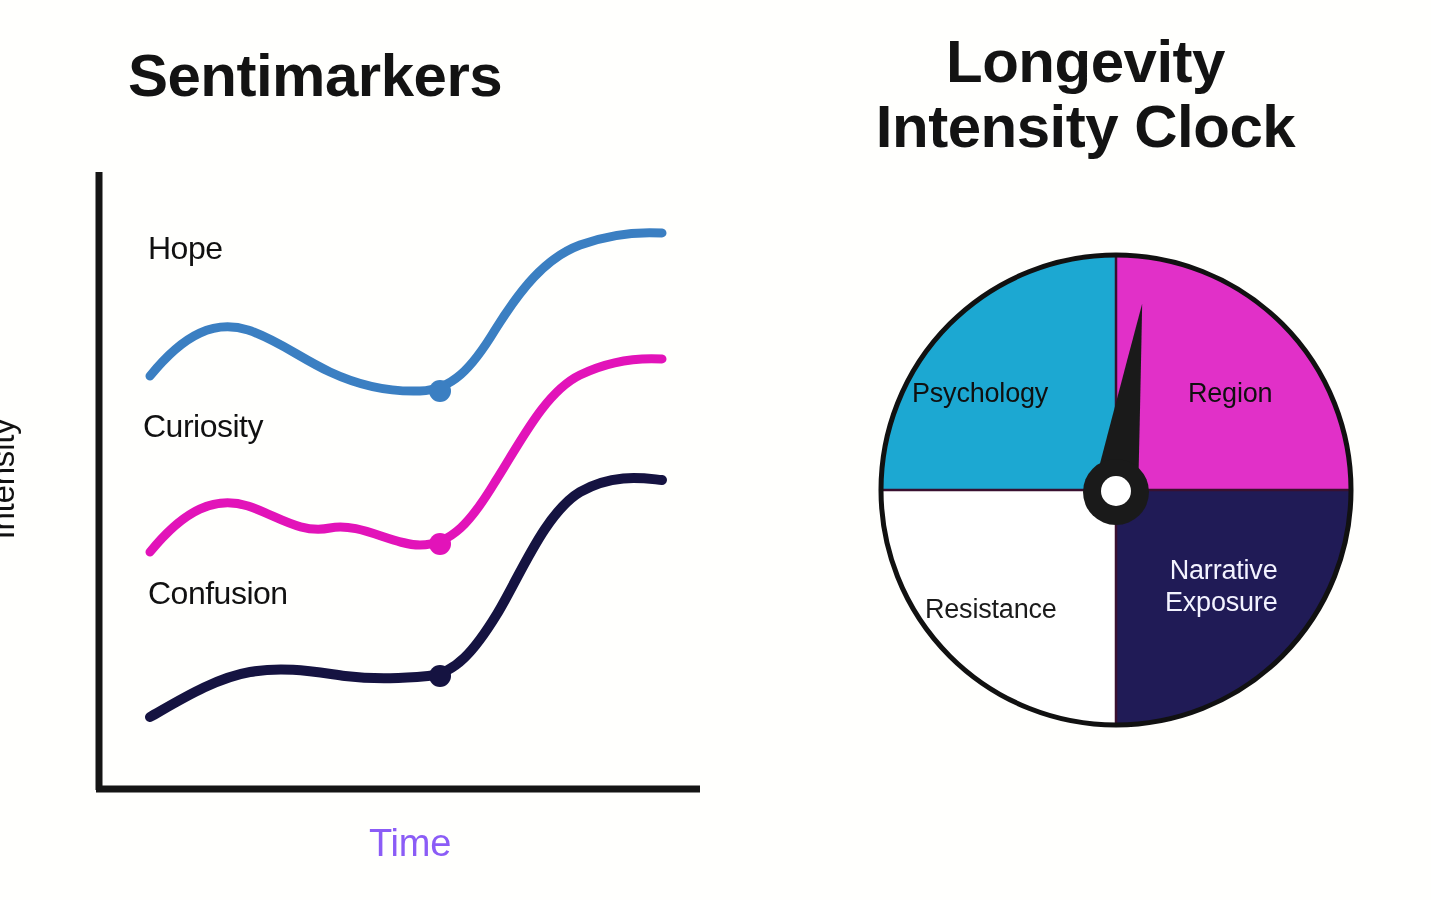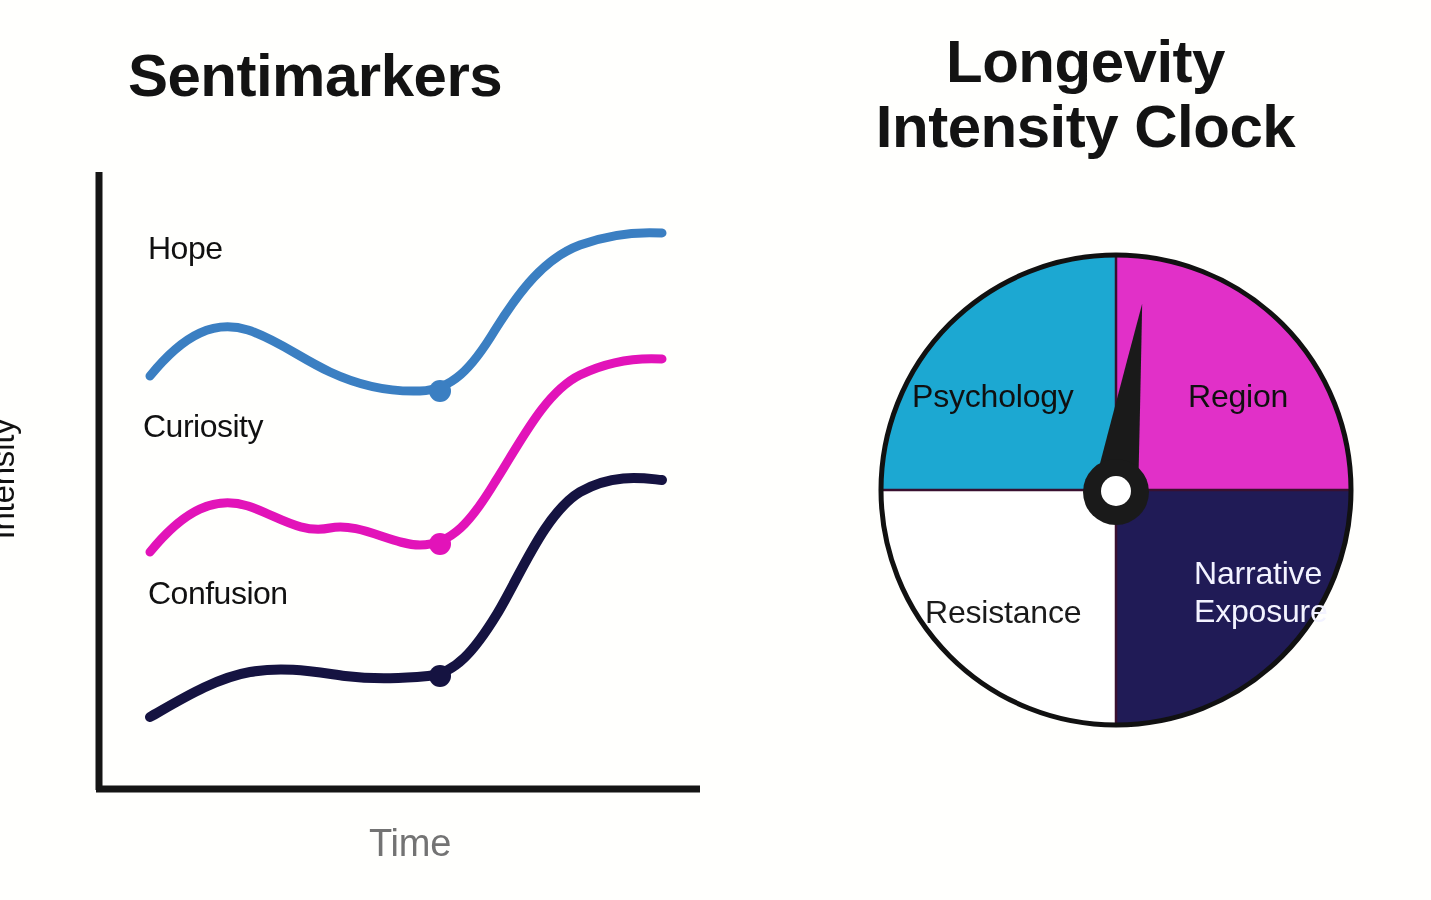--- a/index.html
+++ b/index.html
@@ -78,49 +78,49 @@
     letter-spacing: -0.2px;
     white-space: nowrap;
   }
   #axis-label-x {
     position: absolute;
     left: 300px;
     top: 822px;
     width: 220px;
     text-align: center;
     font-size: 38px;
-    color: #737373;
+    color: #8b5cf6;
     letter-spacing: -0.2px;
   }
 
   
   #panel-right {
     position: absolute;
     left: 740px;
     top: 0;
     width: 691px;
     height: 900px;
   }
   #clock-svg {
     position: absolute;
     left: 126px;
     top: 240px;
   }
   .quad-label {
     position: absolute;
-    font-size: 32px;
+    font-size: 27px;
     letter-spacing: -0.2px;
     white-space: pre-line;
-    text-align: left;
+    text-align: right;
     line-height: 1.18;
   }
   #quad-label-psychology { left: 172px; top: 378px; color: #101010; }
   #quad-label-region     { left: 448px; top: 378px; color: #101010; }
   #quad-label-resistance { left: 185px; top: 587px; color: #1b1b1b; margin-top: 7px; }
-  #quad-label-narrative  { left: 425px; top: 555px; color: #f3f3ff; margin-left: 29px; }
+  #quad-label-narrative  { left: 425px; top: 555px; color: #f3f3ff; }
 </style>
 </head>
 <body>
 
 <div id="root">
 
   <div id="panel-left">
 
     <div class="panel-title" id="title-sentimarkers">Sentimarkers</div>
 

